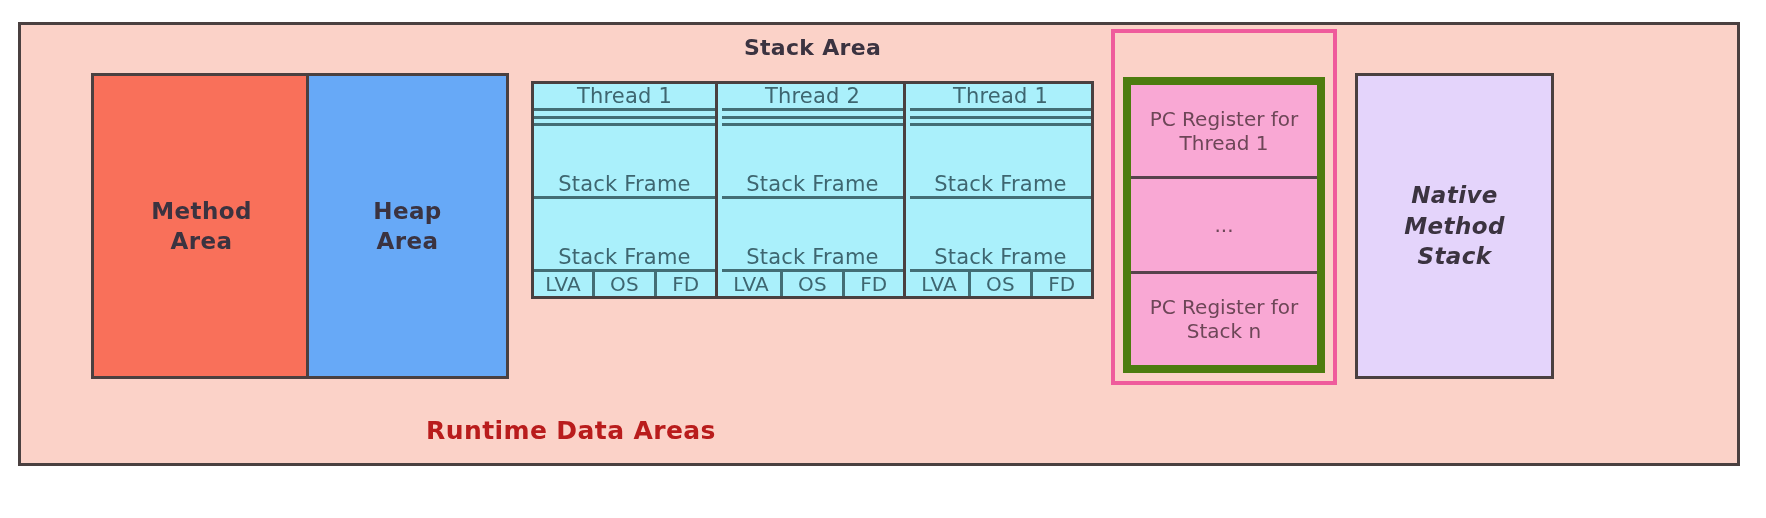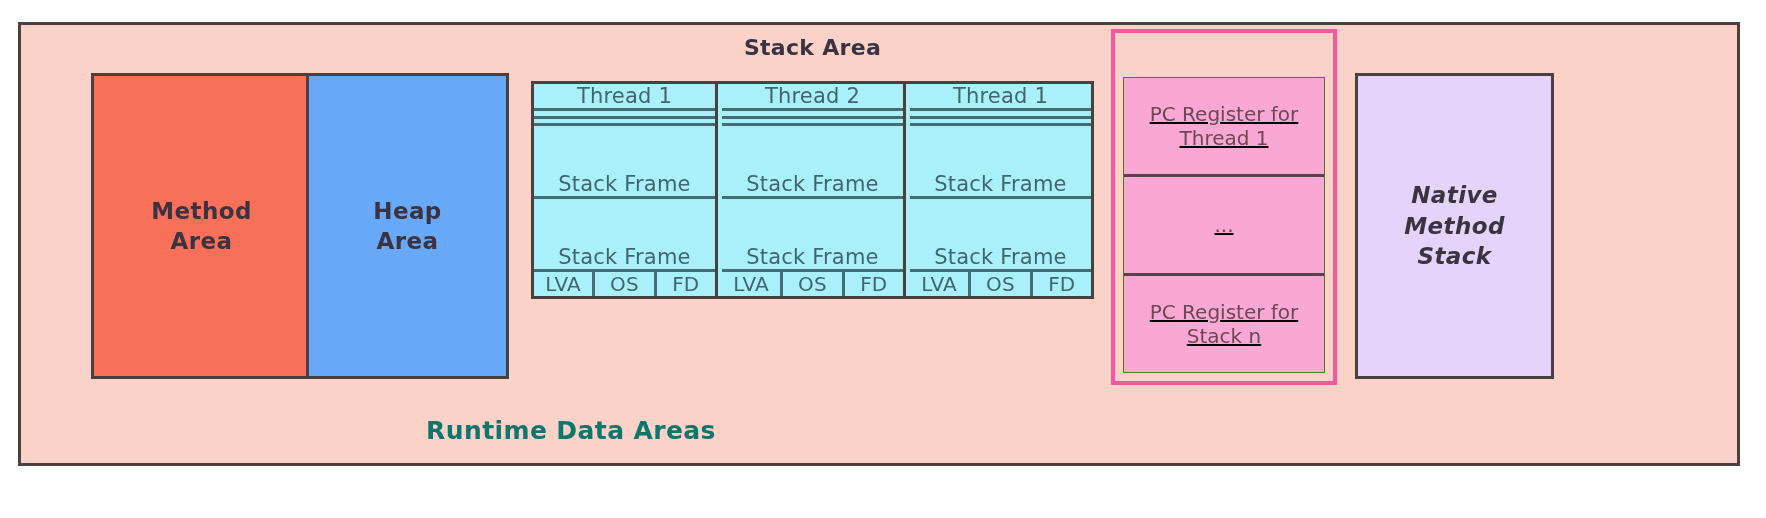--- a/index.html
+++ b/index.html
@@ -167,26 +167,25 @@
   }
 
   #pc-registers-group .group-title { top: 9px; }
 
   #pc-register-list {
     position: absolute;
     left: 8px;
     top: 44px;
     right: 8px;
     bottom: 8px;
-    border: 1px solid #4d7c0f;
+    border: 8px solid #4d7c0f;
     box-sizing: border-box;
     display: flex;
     flex-direction: column;
     background: #ffffff;
-    text-decoration: underline;
   }
 
   .pc-cell {
     flex: 1 1 0;
     background: #f9a8d4;
     border-bottom: 3px solid #57424c;
     box-sizing: border-box;
     display: flex;
     align-items: center;
     justify-content: center;
@@ -200,21 +199,21 @@
 
   
   #runtime-data-areas-label {
     position: absolute;
     left: 0;
     bottom: 18px;
     width: 1100px;
     text-align: center;
     font-weight: bold;
     font-size: 25px;
-    color: #0f766e;
+    color: #b91c1c;
     letter-spacing: .4px;
   }
 </style>
 </head>
 <body>
 
 <div id="diagram-root">
 
   <div class="regions-row">
 

